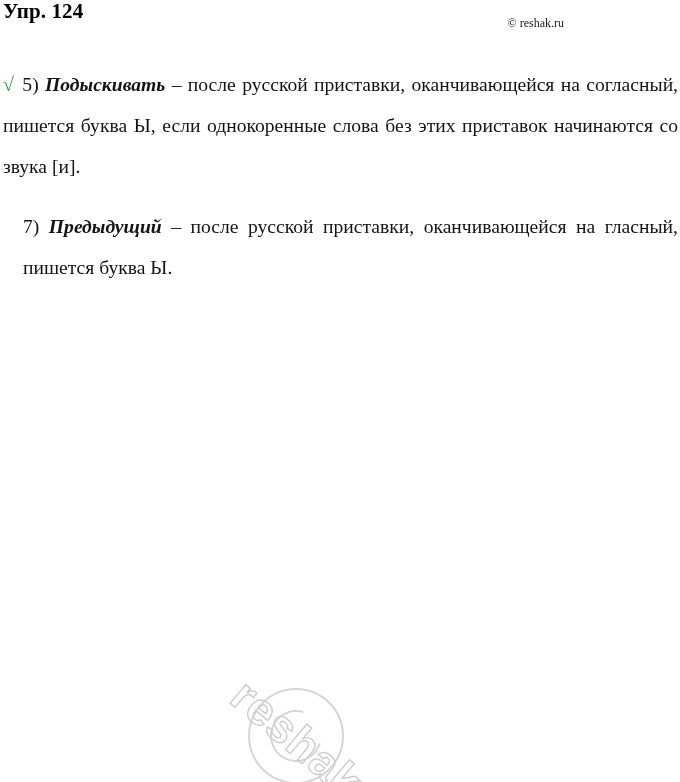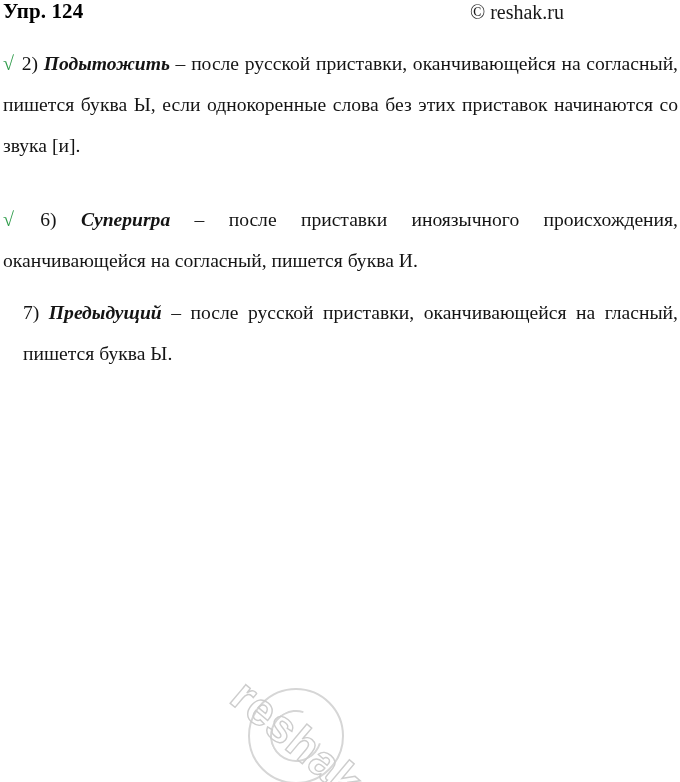--- a/index.html
+++ b/index.html
@@ -32,25 +32,25 @@
   }
   .ex-title {
     font-size: 21px;
     font-weight: bold;
     line-height: 22px;
     letter-spacing: 0.1px;
     color: #000000;
     white-space: nowrap;
   }
   .copyright {
-    font-size: 20px;
+    font-size: 12px;
     line-height: 22px;
     color: #1a1a1a;
     white-space: nowrap;
-    padding-top: 1px;
+    padding-top: 12px;
   }
 
   
   .content {
     position: absolute;
     left: 0;
     top: 36px;
     width: 680px;
     padding: 0 2px 0 3px;
     box-sizing: border-box;
@@ -154,42 +154,35 @@
 
 <div class="watermark">
   <div class="wm-c"></div>
   <div class="wm-text">reshak.ru</div>
 </div>
 
 <div class="content">
 
   <div class="gap-a"></div>
 
-  <p class="para">
-    <span class="check" style="color: rgb(47, 156, 75);">√</span>
-    <span class="num">2)</span>
-    <span class="term">Подытожить</span>
-    <span class="dash">–</span>
-    <span class="expl">после русской приставки, оканчивающейся на согласный, пишется буква Ы, если однокоренные слова без этих приставок начинаются со звука [и].</span>
-  </p>
-  <div class="gap-a"></div>
-
   <div class="gap-a"></div>
 
   <div class="gap-a"></div>
 
   <div class="gap-a"></div>
 
   <p class="para">
     <span class="check" style="color: rgb(47, 156, 75);">√</span>
-    <span class="num">6)</span>
-    <span class="term">Супериrpa</span>
+    <span class="num">5)</span>
+    <span class="term">Подыскивать</span>
     <span class="dash">–</span>
-    <span class="expl">после приставки иноязычного происхождения, оканчивающейся на согласный, пишется буква И.</span>
+    <span class="expl">после русской приставки, оканчивающейся на согласный, пишется буква Ы, если однокоренные слова без этих приставок начинаются со звука [и].</span>
   </p>
+  <div class="gap-a"></div>
+
   <div class="gap-a"></div>
 
   <p class="para indent-7">
     <span class="num">7)</span>
     <span class="term">Предыдущий</span>
     <span class="dash">–</span>
     <span class="expl">после русской приставки, оканчивающейся на гласный, пишется буква Ы.</span>
   </p>
 
 </div>

